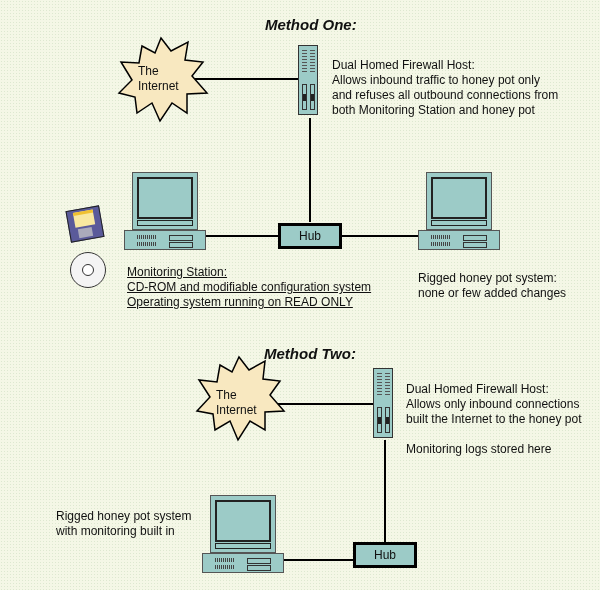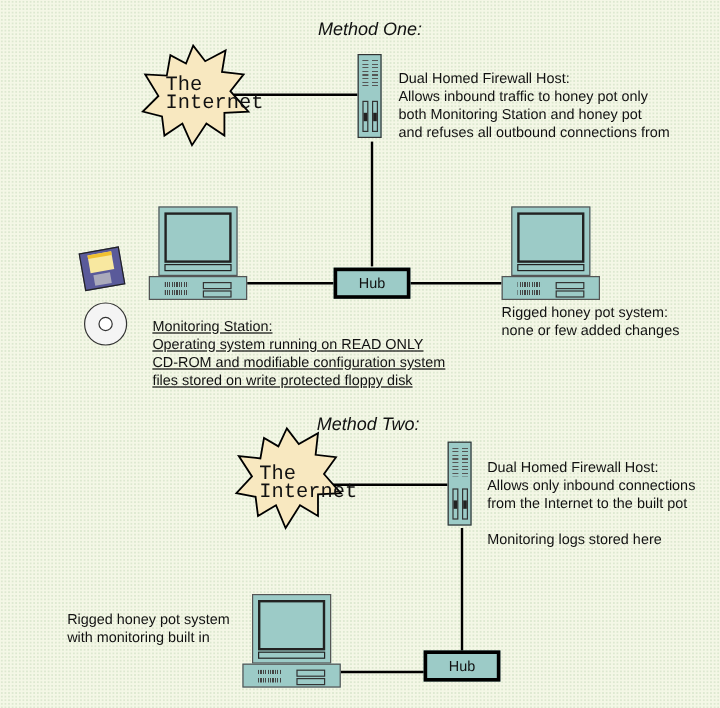--- a/index.html
+++ b/index.html
@@ -2,23 +2,23 @@
 <html><head>
 <meta charset="utf-8">
 <style>
   html, body { margin:0; padding:0; }
   body { width:600px; height:590px; background:#f4f7e6; position:relative; overflow:hidden;
          font-family:"Liberation Sans", sans-serif; color:#111; }
   .bg { position:absolute; inset:0;
         background-image: radial-gradient(#dde8d0 0.6px, transparent 0.7px);
         background-size:3px 3px; }
   svg.wires { position:absolute; left:0; top:0; }
-  .title { position:absolute; font-weight:normal; font-style:italic; font-size:15px; }
+  .title { position:absolute; font-weight:bold; font-style:italic; font-size:15px; }
   .txt { position:absolute; font-size:12px; line-height:15px; white-space:nowrap;margin-top:12px; }
-  .star-label { position:absolute; font-size:17px; line-height:15px; text-align:left;font-family:Liberation Mono, monospace; }
+  .star-label { position:absolute; font-size:12px; line-height:15px; text-align:left; }
   .hub { position:absolute; width:64px; height:26px; background:#9ccbc7; border:3px solid #000;
          box-sizing:border-box; font-size:12px; display:flex; align-items:center; justify-content:center; }
   .fw { position:absolute; width:20px; height:70px; background:#9ccbc7; border:1px solid #333; box-sizing:border-box; }
   .fw .slots { position:absolute; top:4px; width:5px; height:24px;
                background:repeating-linear-gradient(#555 0 1px, transparent 1px 3px); }
   .fw .bay { position:absolute; top:38px; width:5px; height:26px; border:1px solid #333; box-sizing:border-box; }
   .fw .bay::after { content:""; position:absolute; left:0; top:9px; width:3px; height:7px; background:#222; }
   .pc { position:absolute; width:82px; height:78px; }
   .pc .mon { position:absolute; left:8px; top:0; width:66px; height:58px; background:#9ccbc7; border:1px solid #555; box-sizing:border-box; }
   .pc .scr { position:absolute; left:4px; top:4px; right:4px; bottom:10px; border:2px solid #222; background:#9ccbc7; }
@@ -63,22 +63,22 @@
 
 <div class="fw" style="left:298px;top:45px;">
   <div class="slots" style="left:3px"></div>
     <div class="slots" style="left:11px"></div>
   <div class="bay" style="left:3px"></div>
     <div class="bay" style="left:11px"></div>
 </div>
 <div class="txt" style="left:332px;top:46px;">
   <div>Dual Homed Firewall Host:</div>
   <div>Allows inbound traffic to honey pot only</div>
+  <div>and refuses all outbound connections from</div>
   <div>both Monitoring Station and honey pot</div>
-  <div>and refuses all outbound connections from</div>
 </div>
 
 <div class="pc" style="left:124px;top:172px;">
   <div class="mon">
       <div class="scr"></div>
       <div class="lip"></div>
     </div>
   <div class="base">
       <div class="vents"></div>
       <div class="drv" style="top:4px"></div>
@@ -100,45 +100,44 @@
     </div>
   <div class="base">
       <div class="vents"></div>
       <div class="drv" style="top:4px"></div>
       <div class="drv" style="top:11px"></div>
     </div>
 </div>
 
 <div class="txt" style="left:127px;top:253px;text-decoration:underline;">
   <div>Monitoring Station:</div>
+  <div>CD-ROM and modifiable configuration system</div>
   <div>Operating system running on READ ONLY</div>
-  <div>CD-ROM and modifiable configuration system</div>
-  <div>files stored on write protected floppy disk</div>
 </div>
-<div class="txt" style="left:418px;top:241px;">
+<div class="txt" style="left:418px;top:259px;">
   <div>Rigged honey pot system:</div>
   <div>none or few added changes</div>
 </div>
 
 <div class="title" style="left:264px;top:345px;">Method Two:</div>
 <div class="star-label" style="left:216px;top:388px;">
   <div>The</div>
   <div>Internet</div>
 </div>
 
 <div class="fw" style="left:373px;top:368px;">
   <div class="slots" style="left:3px"></div>
     <div class="slots" style="left:11px"></div>
   <div class="bay" style="left:3px"></div>
     <div class="bay" style="left:11px"></div>
 </div>
 <div class="txt" style="left:406px;top:370px;">
   <div>Dual Homed Firewall Host:</div>
   <div>Allows only inbound connections</div>
-  <div>from the Internet to the built pot</div>
+  <div>built the Internet to the honey pot</div>
   <div style="height:15px"></div>
   <div>Monitoring logs stored here</div>
 </div>
 
 <div class="txt" style="left:56px;top:497px;">
   <div>Rigged honey pot system</div>
   <div>with monitoring built in</div>
 </div>
 <div class="pc" style="left:202px;top:495px;">
   <div class="mon">

